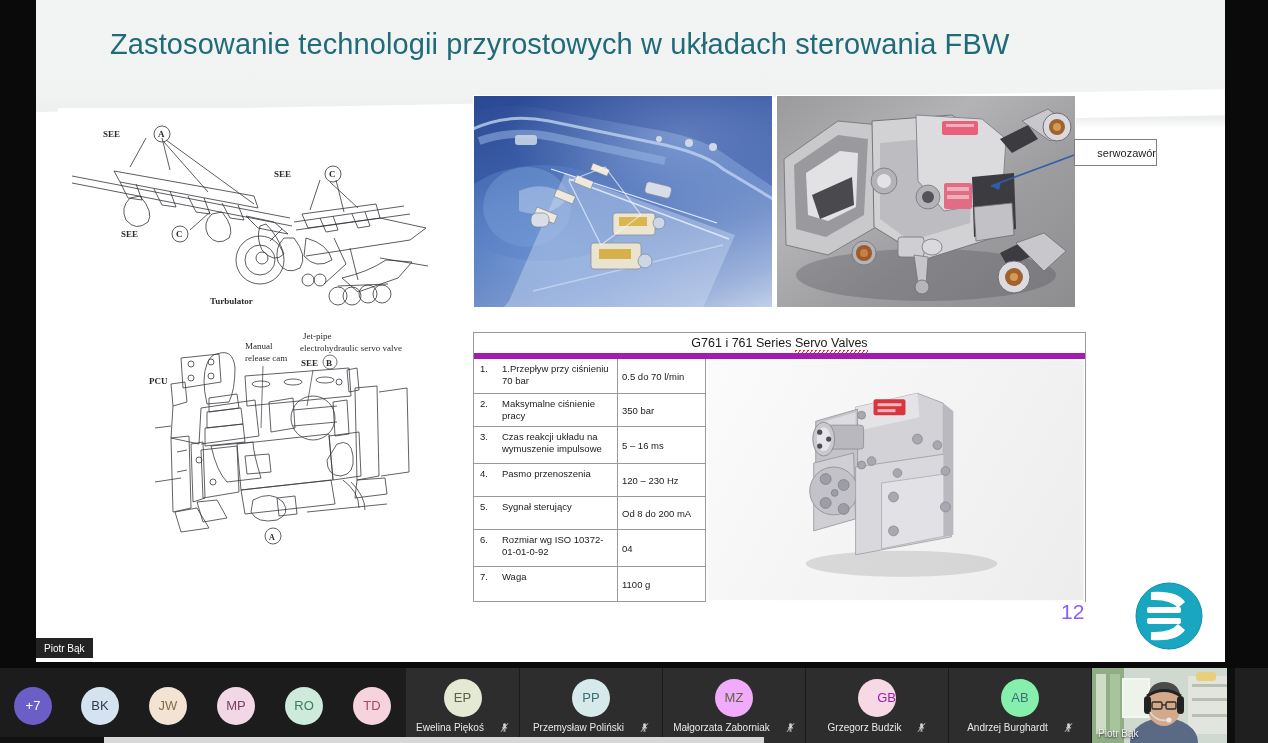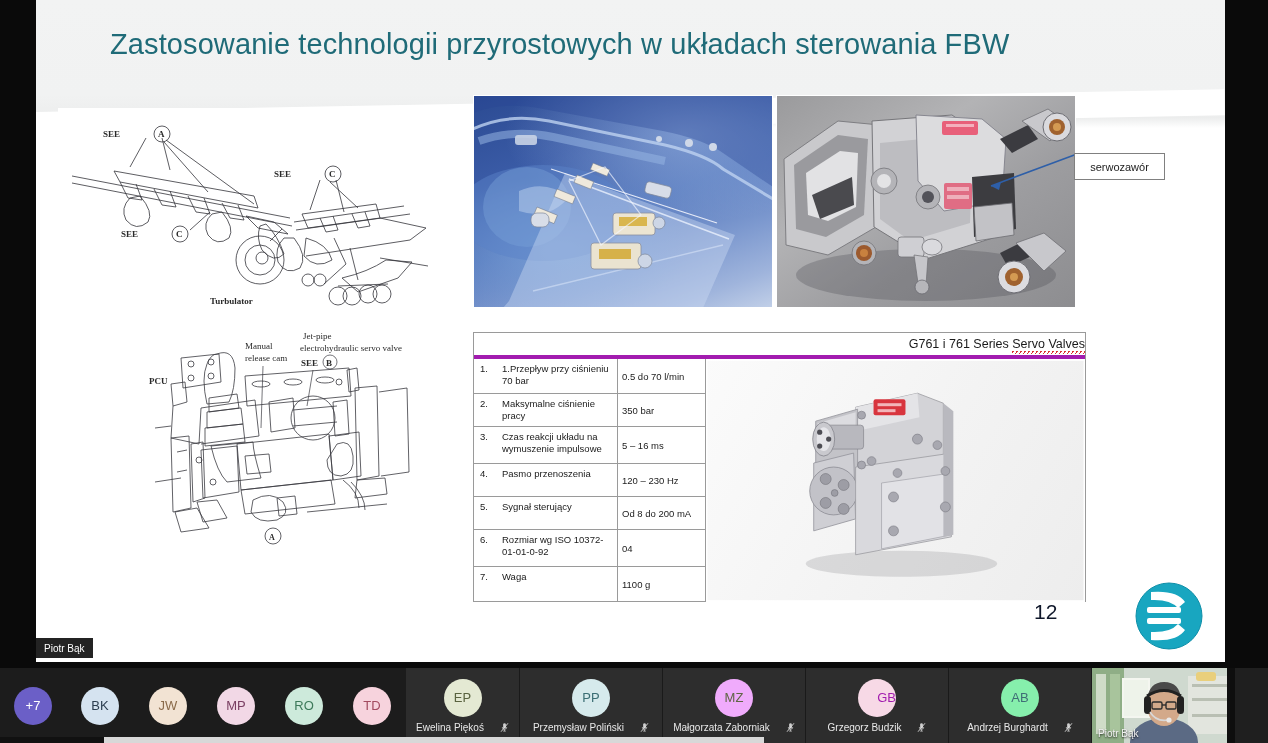--- a/index.html
+++ b/index.html
@@ -35,46 +35,46 @@
        radial-gradient(ellipse 85% 60% at 70% 18%, rgba(170,195,235,.55) 0%, rgba(40,70,140,0) 70%),
        linear-gradient(160deg,#2b4a92 0%,#3a5ba6 28%,#5679bd 52%,#7d99cf 72%,#9fb4dc 88%,#c2d0e8 100%);
      overflow:hidden; }
 
   
   #fig-act { left:740px; top:95px; width:300px; height:213px;
      background:linear-gradient(145deg,#9a9a9c 0%,#b3b3b5 34%,#9d9da0 62%,#8d8d90 100%);
      overflow:hidden; }
 
   
-  #callout-box { position:absolute; left:1038px; top:153px; width:91px; height:27px;
+  #callout-box { position:absolute; left:1038px; top:139px; width:83px; height:27px;
       border:1px solid #808080; background:#fff; color:#222; font-size:11px;
-      display:flex; align-items:center; justify-content:center; }
+      display:flex; align-items:center; justify-content:flex-end; }
   #callout-line { position:absolute; left:955px; top:152px; width:86px; height:36px; overflow:visible; }
 
   
   #spec-table { position:absolute; left:437px; top:332px; width:613px; height:270px;
       border:1px solid #9a9a9a; background:#fff; font-family:"Liberation Sans", sans-serif; }
-  #spec-head { height:26px; border-bottom:4px solid #a21caf; display:flex;
-      align-items:center; justify-content:flex-end; position:relative; }
+  #spec-head { height:26px; border-bottom:6px solid #a21caf; display:flex;
+      align-items:center; justify-content:center; position:relative; }
   #spec-head .ttl { font-size:12.5px; color:#1a1a1a; }
   .sq { background-image:repeating-linear-gradient(135deg,#d33 0 2px,transparent 2px 4px);
         background-repeat:repeat-x; background-size:4px 3px; background-position:0 100%;
         padding-bottom:3px; }
   #spec-body { display:flex; height:243px; }
   .srow { display:flex; border-bottom:1px solid #9a9a9a; }
   .srow:last-child { border-bottom:none; }
   .snum { width:26px; padding:4px 0 4px 6px; font-size:9.5px; color:#1a1a1a; }
   .stxt { flex:1; padding:4px 4px 4px 2px; font-size:9.5px; line-height:12px; color:#1a1a1a; }
   .sval { width:88px; border-left:1px solid #9a9a9a; padding:4px 4px; font-size:9.5px;
           color:#1a1a1a; display:flex; align-items:center; }
   #spec-photo { flex:1; background:linear-gradient(120deg,#fbfbfb,#f3f3f3 55%,#ededed);
       position:relative; overflow:hidden; }
 
   
-  #page-no { position:absolute; left:998px; top:600px; font-size:21px; color:#0f172a; }
+  #page-no { position:absolute; left:1025px; top:600px; font-size:21px; color:#8b5cf6; }
   #brand-logo { position:absolute; left:1097px; top:580px; width:72px; height:72px; }
 
   
   #presenter-tag { position:absolute; left:0px; top:638px; height:20px; padding:0 8px;
       background:rgba(16,16,16,.92); color:#fff; font-size:10px;
       display:flex; align-items:center; z-index:30; }
 
   
   #roster { position:absolute; left:0; top:668px; width:1268px; height:75px;
             background:#1f1f1f; display:flex; }

